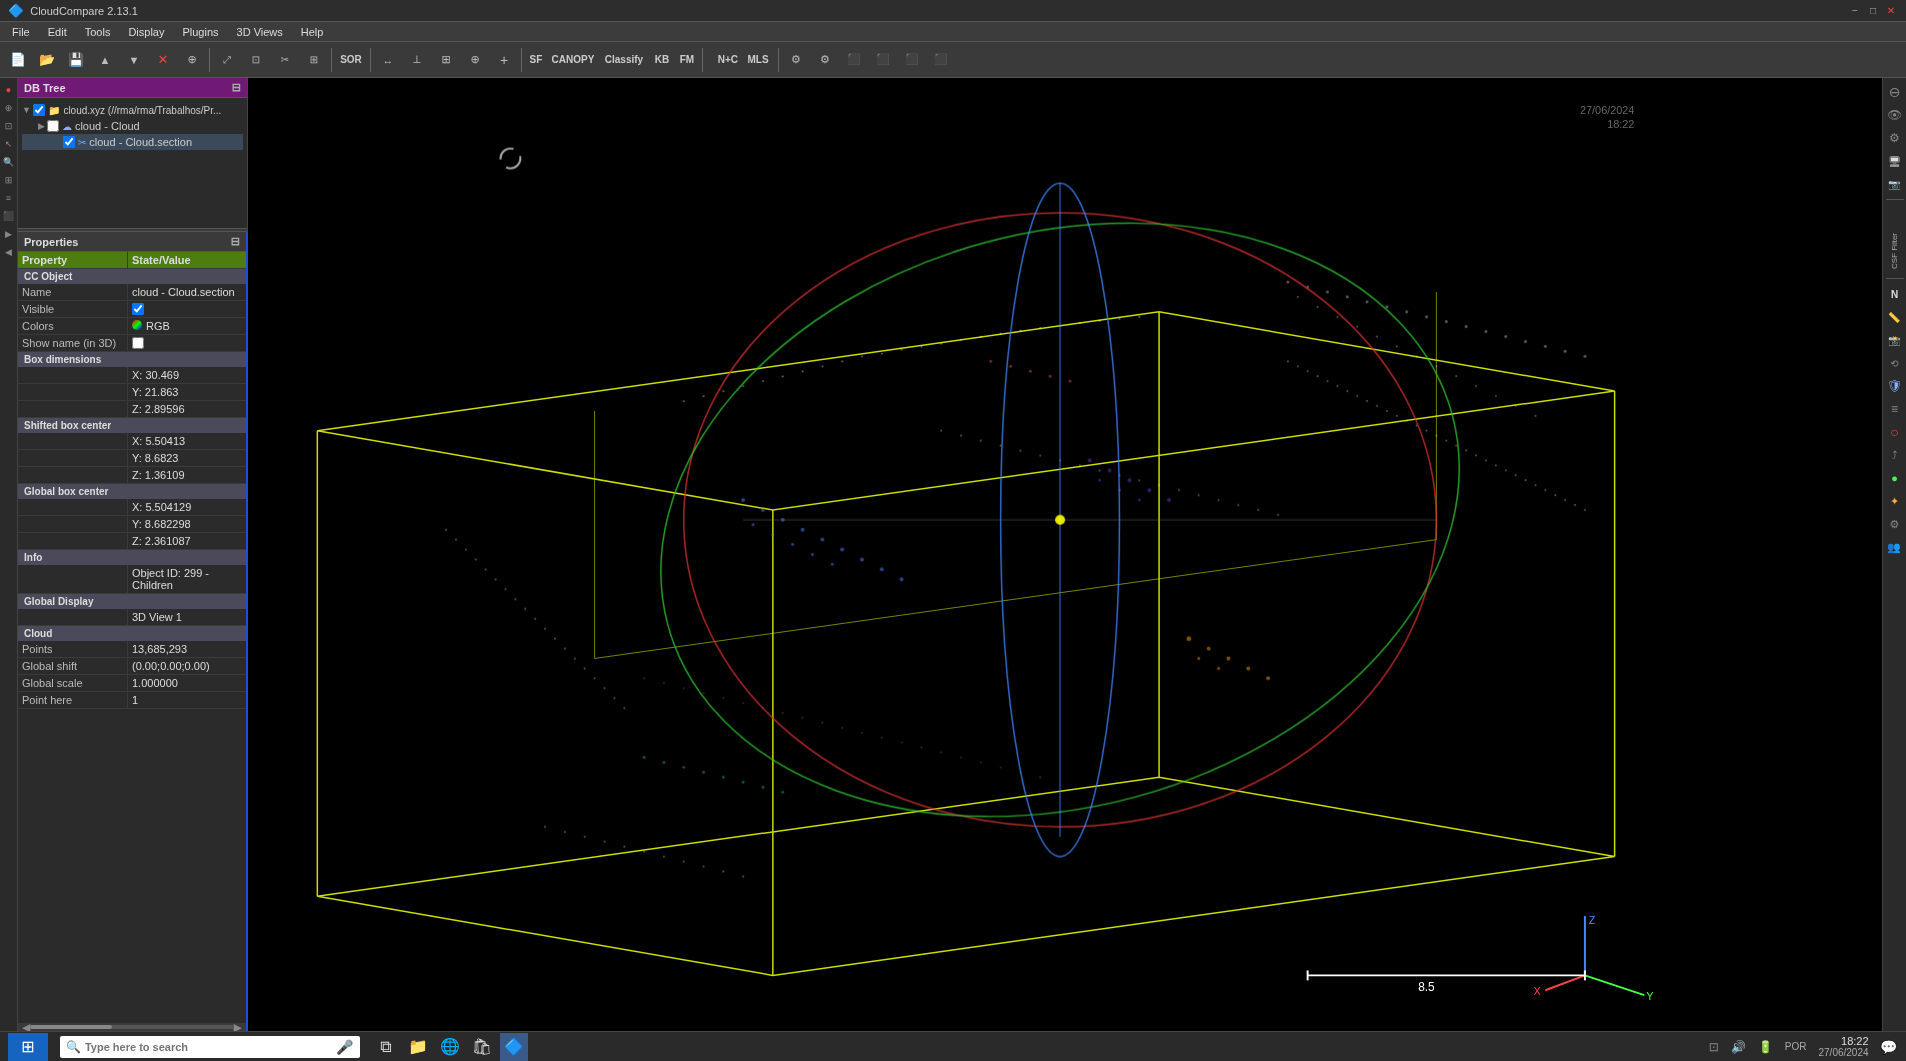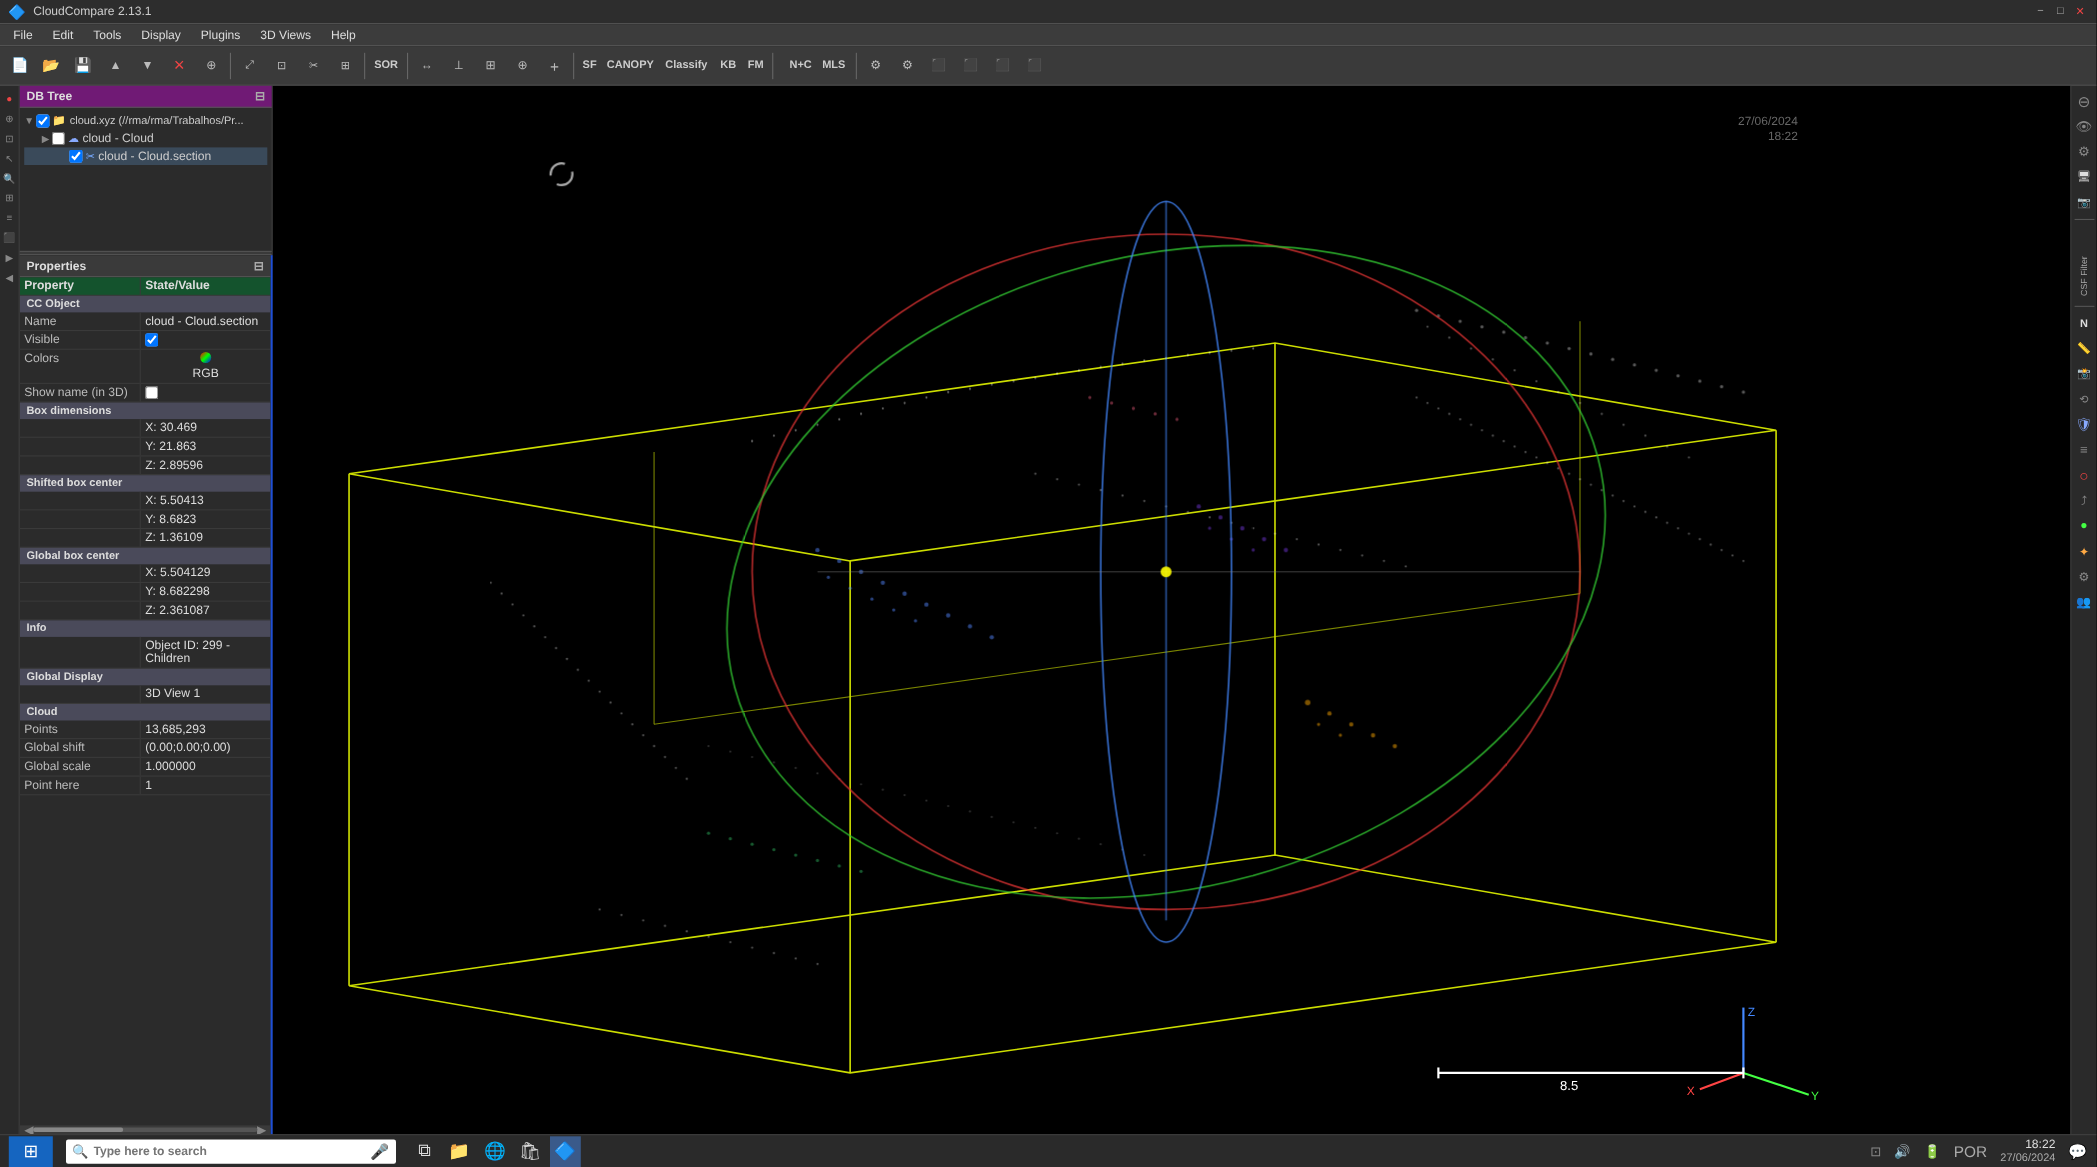--- a/index.html
+++ b/index.html
@@ -176,21 +176,21 @@
       color: #bbb;
       border-right: 1px solid #3a3a3a;
       word-break: break-word;
     }
     .prop-val {
       flex: 1;
       padding: 2px 4px;
       color: #ddd;
       word-break: break-word;
     }
-    .prop-val-rgb { display: flex; align-items: center; gap: 4px; flex-direction: column; }
+    .prop-val-rgb { display: flex; gap: 4px; }
     .rgb-dot { width: 10px; height: 10px; border-radius: 50%; display: inline-block; }
     .prop-val-checkbox { display: flex; align-items: center; }
     #props-scrollbar {
       height: 8px;
       background: #3a3a3a;
       display: flex;
       align-items: center;
       padding: 0 4px;
     }
     #props-scrollbar-track {
@@ -415,21 +415,21 @@
 
     <div class="panel-divider"></div>
 
     <div id="properties-panel" style="flex:1;overflow:hidden;">
       <div id="properties-header">
         <span>Properties</span>
         <span style="cursor:pointer;color:#aaa;">⊟</span>
       </div>
       <div id="properties-table">
 
-        <div class="prop-row" style="background:#14532d;">
+        <div class="prop-row" style="background:#4d7c0f;">
           <div class="prop-key" style="color:#ddd;font-weight:bold;">Property</div>
           <div class="prop-val" style="color:#ddd;font-weight:bold;">State/Value</div>
         </div>
 
         <div class="prop-section">CC Object</div>
         <div class="prop-row">
           <div class="prop-key">Name</div>
           <div class="prop-val">cloud - Cloud.section</div>
         </div>
         <div class="prop-row">
@@ -867,20 +867,20 @@
     <div style="width:28px;height:28px;display:flex;align-items:center;justify-content:center;cursor:pointer;font-size:16px;">📁</div>
     <div style="width:28px;height:28px;display:flex;align-items:center;justify-content:center;cursor:pointer;font-size:16px;">🌐</div>
     <div style="width:28px;height:28px;display:flex;align-items:center;justify-content:center;cursor:pointer;font-size:16px;">🛍</div>
     <div style="width:28px;height:28px;display:flex;align-items:center;justify-content:center;cursor:pointer;font-size:16px;background:#3a5a8a;">🔷</div>
   </div>
 
   <div id="status-right">
     <span style="font-size:12px;color:#888;">⊡</span>
     <span style="font-size:12px;color:#aaa;">🔊</span>
     <span style="font-size:12px;color:#aaa;">🔋</span>
-    <span style="color:#aaa;font-size:14px;">POR</span>
+    <span style="color:#aaa;font-size:10px;">POR</span>
     <div style="text-align:right;">
       <div style="font-size:11px;color:#ddd;">18:22</div>
       <div style="font-size:10px;color:#aaa;">27/06/2024</div>
     </div>
     <span style="font-size:14px;color:#aaa;cursor:pointer;">💬</span>
   </div>
 </div>
 
 </body></html>

